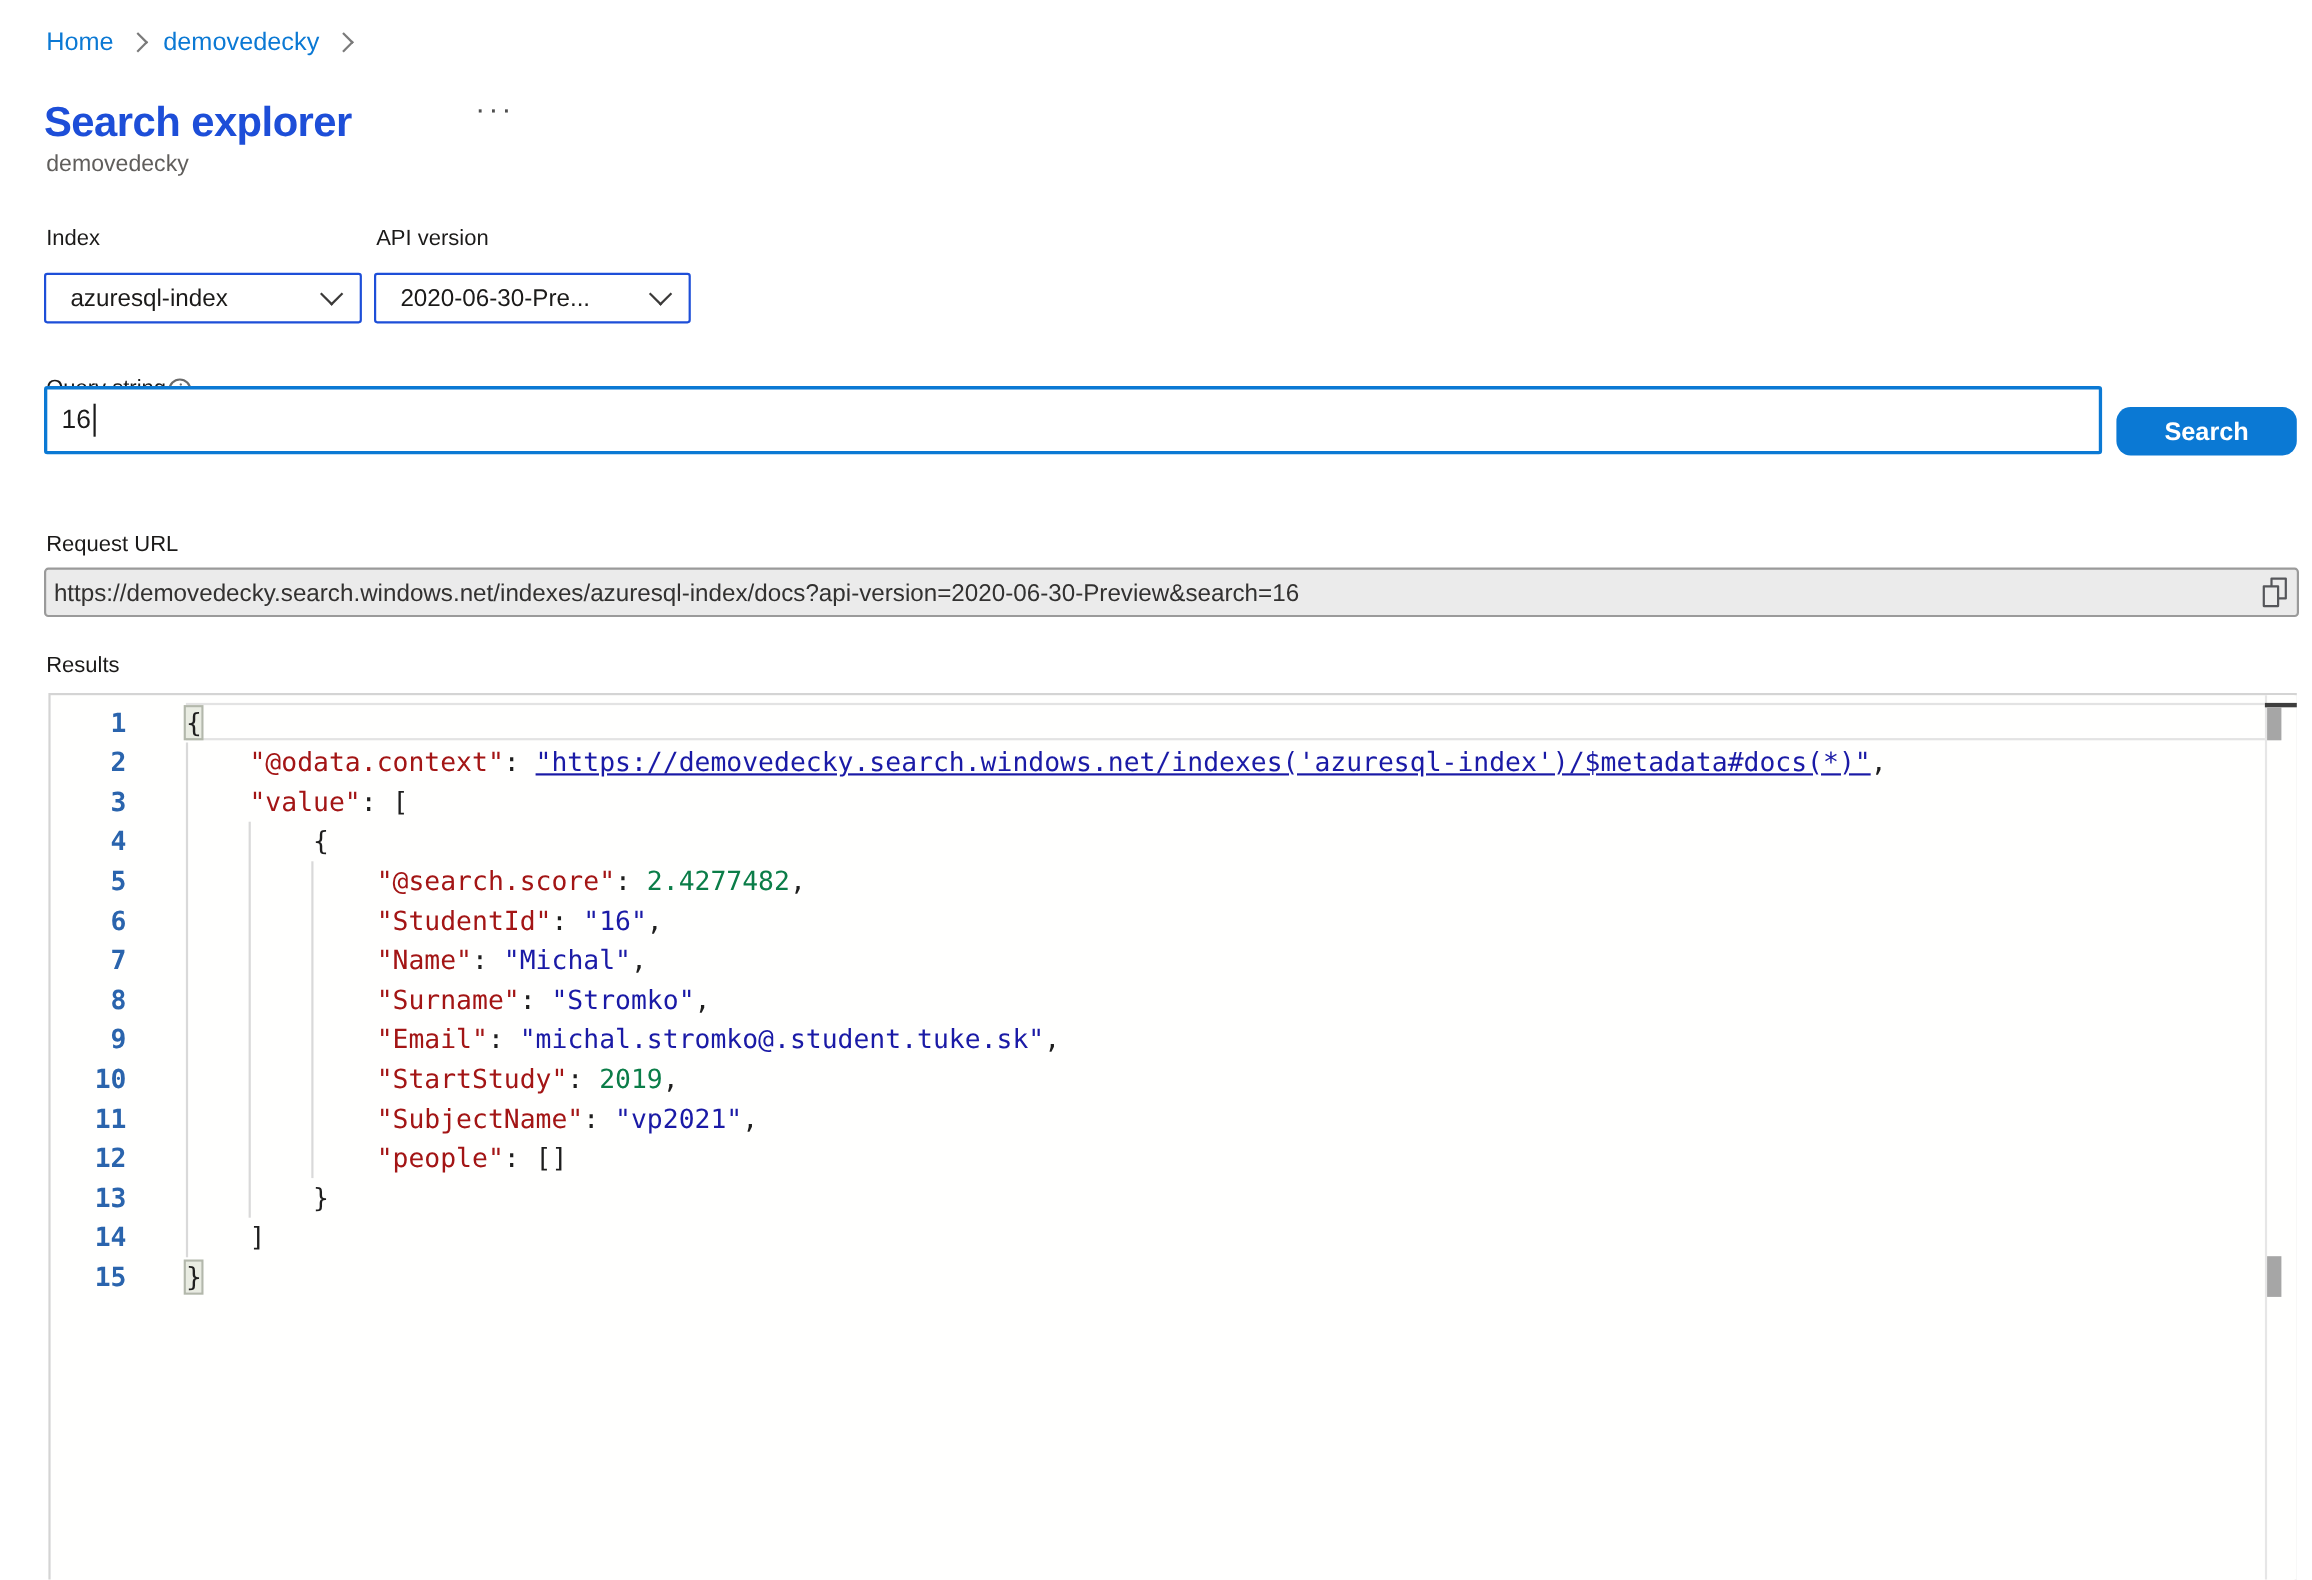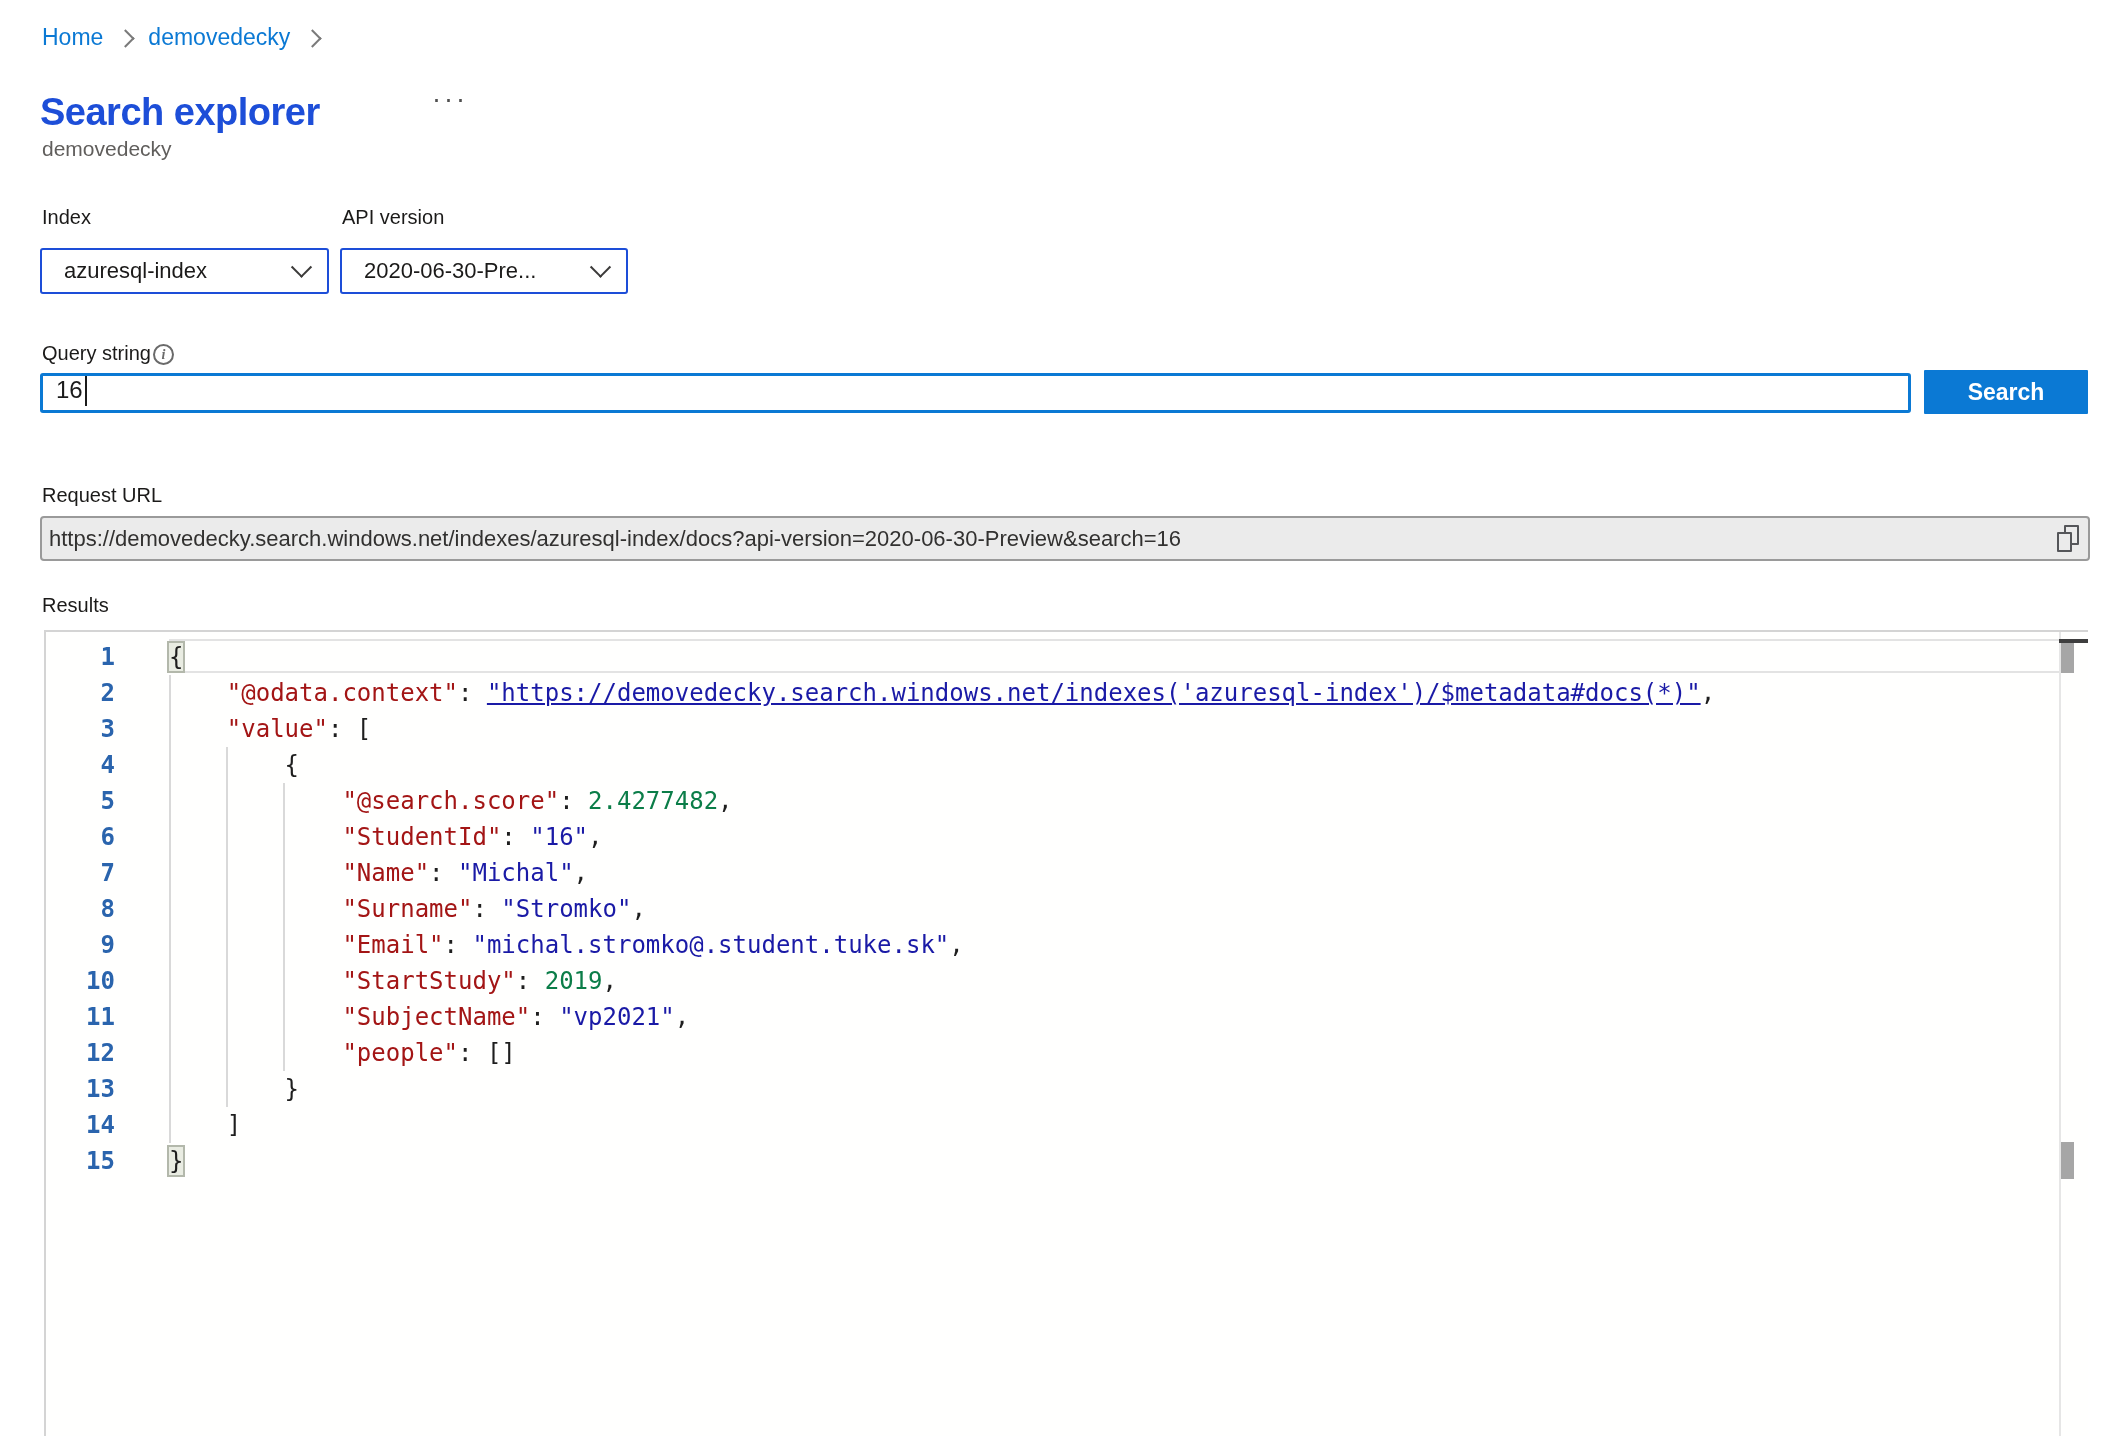--- a/index.html
+++ b/index.html
@@ -30,27 +30,27 @@
   .dd-value{flex:1;white-space:nowrap;overflow:hidden;padding-left:4px;}
   .dd-chev{width:13px;height:13px;border-right:2px solid #3b3a39;border-bottom:2px solid #3b3a39;
     transform:rotate(45deg) translate(-3px,-3px);flex:none;}
 
   
   .info-icon{width:21px;height:21px;border:2px solid #6a6a6a;border-radius:50%;box-sizing:border-box;
     font-size:14px;color:#6a6a6a;display:flex;align-items:center;justify-content:center;
     font-family:"Liberation Serif",serif;font-style:italic;font-weight:700;}
 
   
-  .query-input{left:40px;top:373px;width:1871px;height:40px;border:3px solid #0b79d4;border-radius:3px;
-    box-sizing:border-box;background:#fff;display:flex;align-items:flex-start;padding-left:13px;
+  .query-input{left:40px;top:351px;width:1871px;height:62px;border:3px solid #0b79d4;border-radius:3px;
+    box-sizing:border-box;background:#fff;display:flex;align-items:center;padding-left:13px;
     font-size:24px;color:#1b1b1b;cursor:text;}
   .caret{width:2px;height:30px;background:#1b1b1b;margin-left:2px;}
 
   
-  .search-button{left:1924px;top:370px;width:164px;height:44px;background:#0b79d4;border:none;border-radius:1px;
+  .search-button{left:1924px;top:370px;width:164px;height:44px;background:#0b79d4;border:none;border-radius:13px;
     color:#fff;font-size:23px;font-weight:700;display:flex;align-items:center;justify-content:center;
     cursor:pointer;font-family:inherit;}
 
   
   .url-bar{left:40px;top:516px;width:2050px;height:45px;background:#ebebeb;border:2px solid #9a9a9a;border-radius:4px;
     box-sizing:border-box;display:flex;align-items:center;padding:0 7px;font-size:22px;color:#323130;}
   .url-text{flex:1;white-space:nowrap;overflow:hidden;}
   .copy-icon{position:relative;width:26px;height:30px;flex:none;cursor:pointer;}
   .copy-icon .pg{position:absolute;background:#ebebeb;border:2px solid #55565a;border-radius:1px;box-sizing:border-box;}
   .copy-icon .pg.back{left:9px;top:1px;width:15px;height:20px;}

